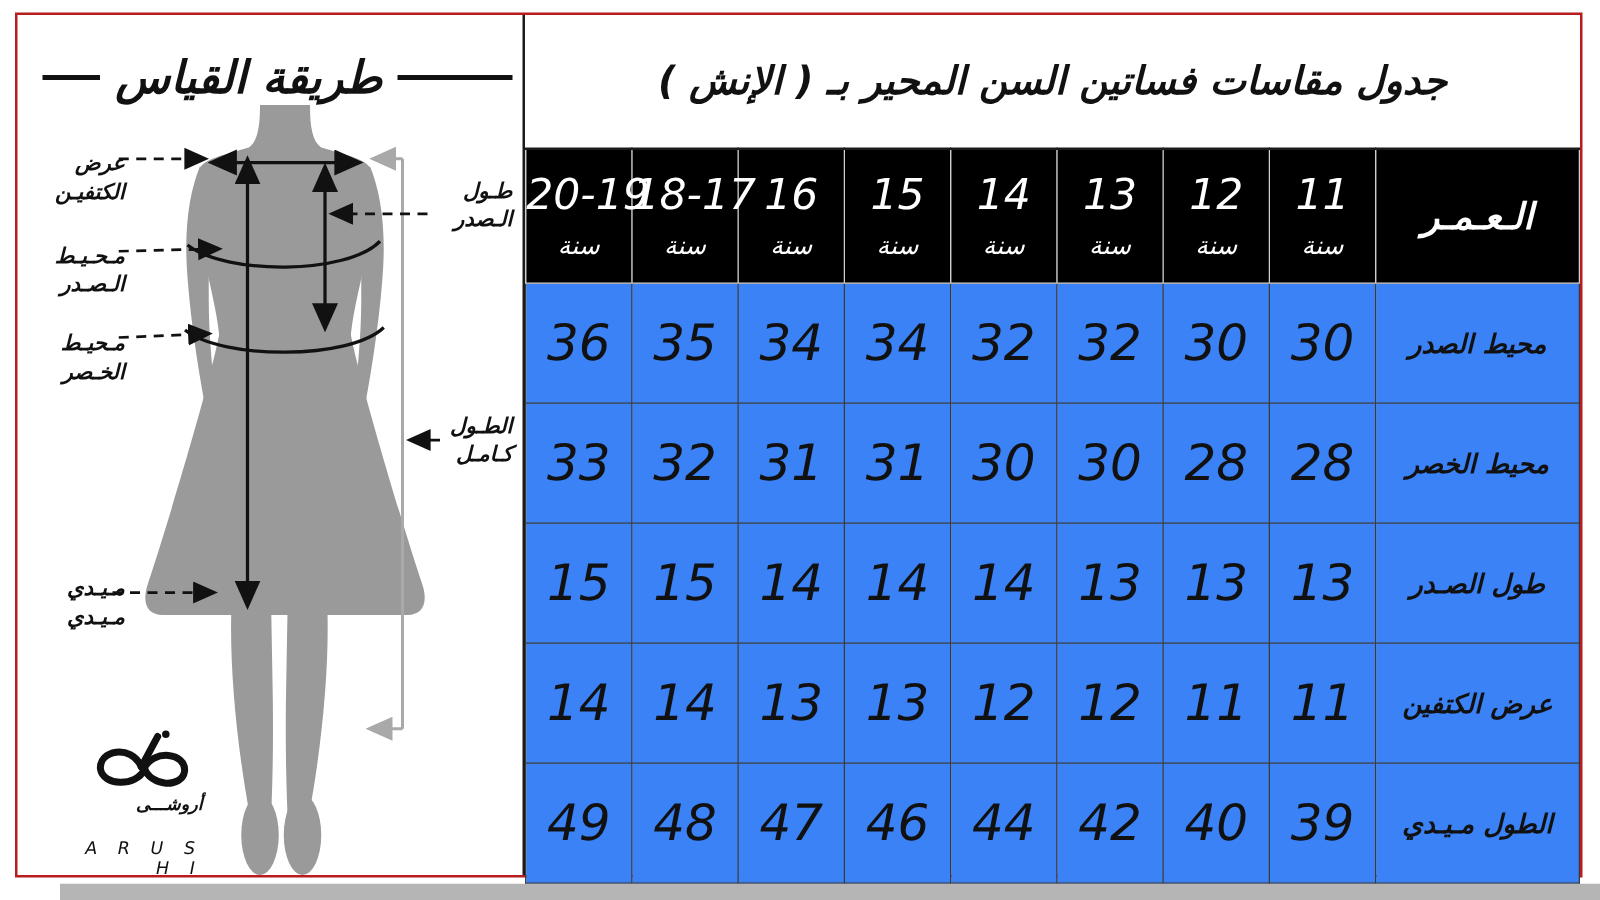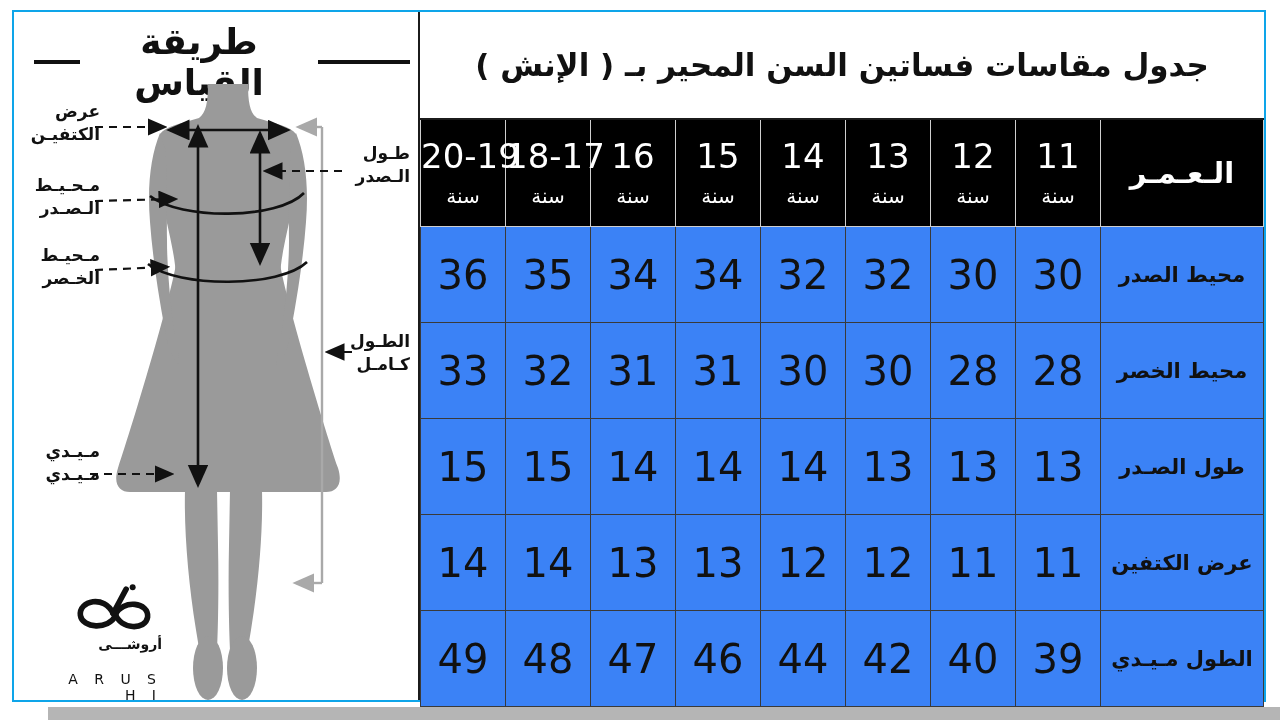--- a/index.html
+++ b/index.html
@@ -3,21 +3,21 @@
 <meta charset="utf-8">
 <style>
   html,body{margin:0;padding:0;}
   body{
     width:1280px;height:720px;background:#ffffff;overflow:hidden;
     font-family:"DejaVu Sans",sans-serif;color:#111;
     position:relative;
   }
   .frame{
     position:absolute;left:12px;top:10px;width:1254px;height:692px;
-    border:2px solid #0ea5e9;display:flex;background:#fff;box-sizing:border-box;
+    border:2px solid #b91c1c;display:flex;background:#fff;box-sizing:border-box;font-style:italic;
   }
   .bottom-strip{
     position:absolute;left:48px;top:707px;width:1232px;height:13px;
     background:#b5b5b5;
   }
   
   .left-panel{
     position:relative;width:406px;flex:0 0 406px;
     border-right:2px solid #1b1b1b;box-sizing:border-box;overflow:hidden;
   }
@@ -30,21 +30,21 @@
   .dash.long{flex:0 0 92px;}
   .panel-title{
     flex:1;text-align:center;font-size:36px;font-weight:bold;direction:rtl;
     letter-spacing:0px;
   }
   .fig-svg{position:absolute;left:-14px;top:-12px;width:420px;height:720px;}
   .measure-label{
     position:absolute;font-size:17px;font-weight:bold;line-height:1.35;
     direction:rtl;color:#111;white-space:nowrap;
   }
-  .measure-label.left{text-align:right;width:80px;}
+  .measure-label.left{text-align:right;width:80px;margin-top:20px;}
   .measure-label.right{text-align:right;width:74px;}
   .logo{
     position:absolute;left:28px;top:566px;width:120px;text-align:right;
   }
   .logo-arabic{font-size:14px;font-weight:bold;direction:rtl;margin-top:-2px;}
   .logo-latin{font-size:14px;letter-spacing:6px;margin-top:19px;padding-left:6px;}
   
   .right-panel{flex:1;display:flex;flex-direction:column;min-width:0;}
   .table-title{
     height:106px;flex:0 0 106px;display:flex;align-items:center;justify-content:center;

